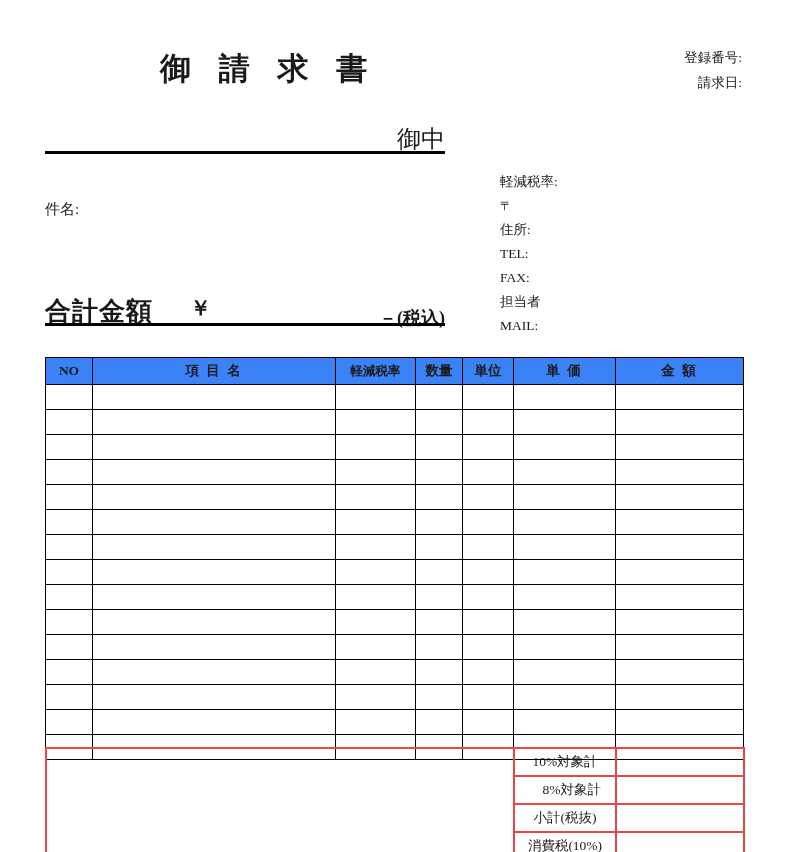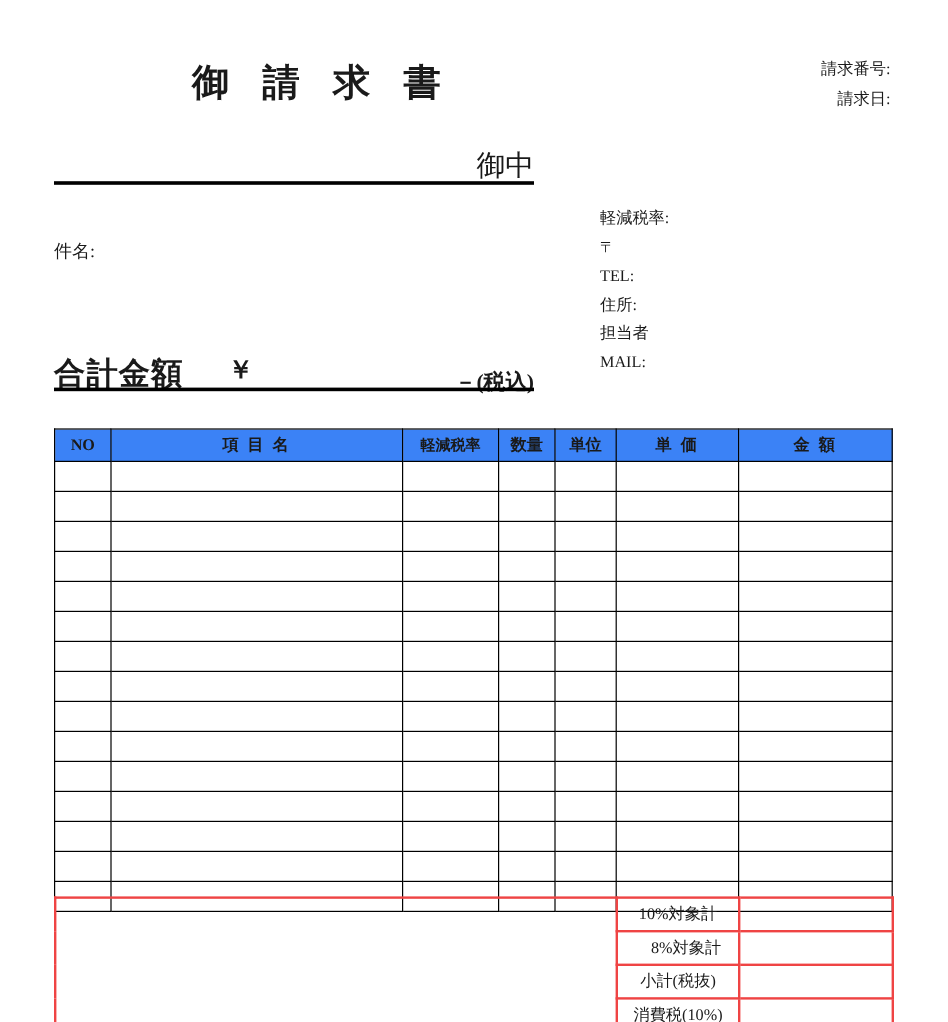--- a/index.html
+++ b/index.html
@@ -195,36 +195,37 @@
   col.f-value { width: 128px; }
 </style>
 </head>
 <body>
 
 <div class="page">
 
   <div class="doc-title">御 請 求 書</div>
 
   <div class="meta-block">
-    <div class="meta-line">請求番号:</div>
+    <div class="meta-line">登録番号:</div>
     <div class="meta-line">請求日:</div>
   </div>
 
   <div class="customer-row">
     <div class="customer-honorific">御中</div>
     <div class="customer-rule"></div>
   </div>
 
   <div class="subject">件名:</div>
 
   <div class="company-block">
     <div class="company-line">軽減税率:</div>
     <div class="company-line postal">〒</div>
+    <div class="company-line">住所:</div>
     <div class="company-line">TEL:</div>
-    <div class="company-line">住所:</div>
+    <div class="company-line">FAX:</div>
     <div class="company-line">担当者</div>
     <div class="company-line">MAIL:</div>
   </div>
 
   <div class="total-row">
     <div class="total-label">合計金額</div>
     <div class="total-currency">￥</div>
     <div class="total-amount">－(税込)</div>
     <div class="total-rule"></div>
   </div>

